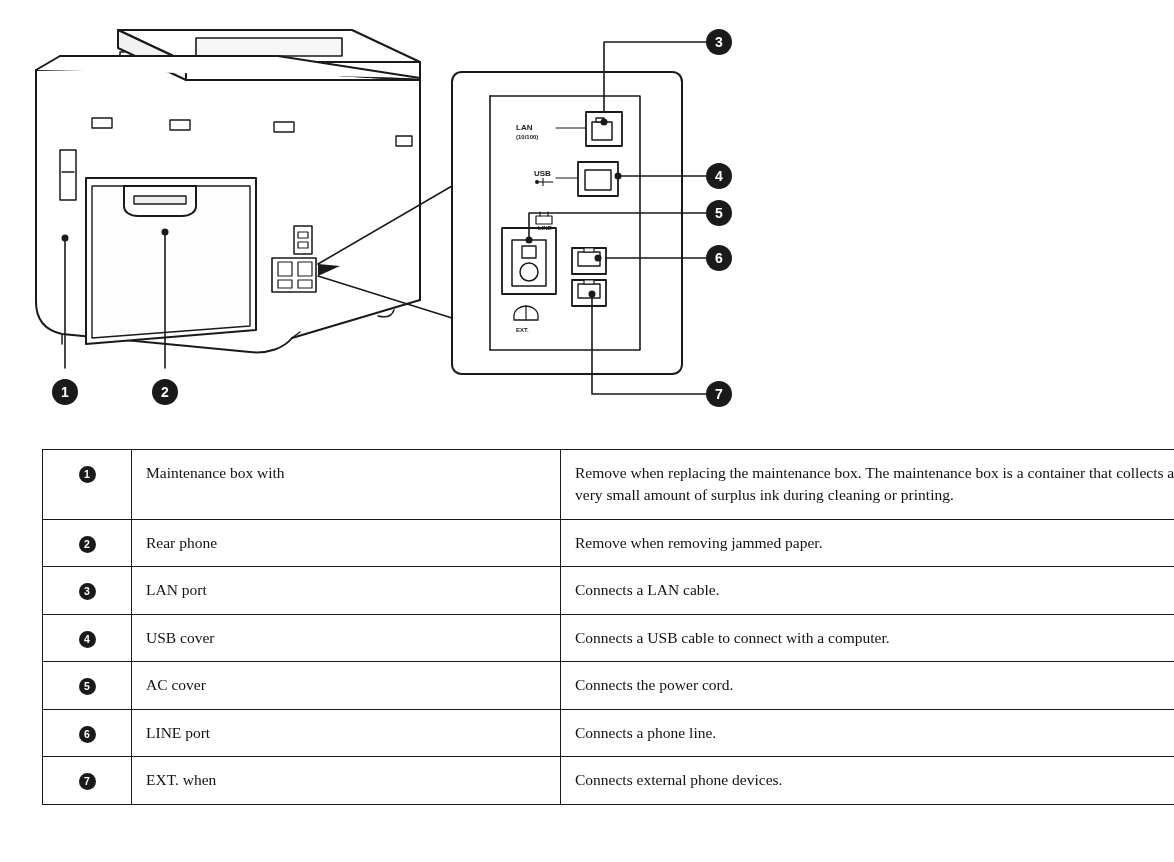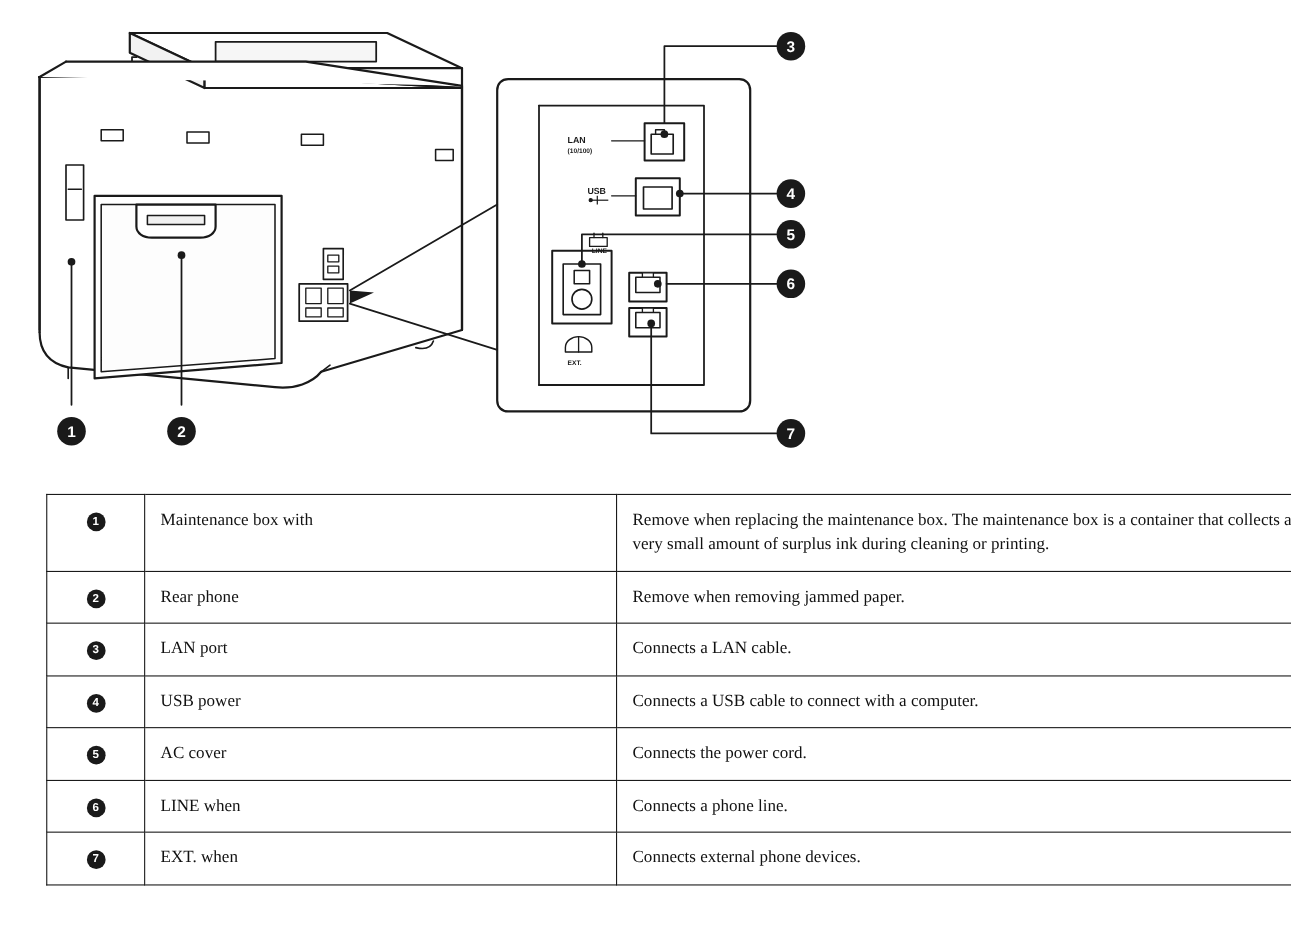--- a/index.html
+++ b/index.html
@@ -271,35 +271,35 @@
           <td class="num-cell">
             <span class="num-dot">3</span>
           </td>
           <td class="name-cell">LAN port</td>
           <td class="desc-cell">Connects a LAN cable.</td>
         </tr>
         <tr>
           <td class="num-cell">
             <span class="num-dot">4</span>
           </td>
-          <td class="name-cell">USB power</td>
+          <td class="name-cell">USB cover</td>
           <td class="desc-cell">Connects a USB cable to connect with a computer.</td>
         </tr>
         <tr>
           <td class="num-cell">
             <span class="num-dot">5</span>
           </td>
           <td class="name-cell">AC cover</td>
           <td class="desc-cell">Connects the power cord.</td>
         </tr>
         <tr>
           <td class="num-cell">
             <span class="num-dot">6</span>
           </td>
-          <td class="name-cell">LINE when</td>
+          <td class="name-cell">LINE port</td>
           <td class="desc-cell">Connects a phone line.</td>
         </tr>
         <tr>
           <td class="num-cell">
             <span class="num-dot">7</span>
           </td>
           <td class="name-cell">EXT. when</td>
           <td class="desc-cell">Connects external phone devices.</td>
         </tr>
       </tbody>

